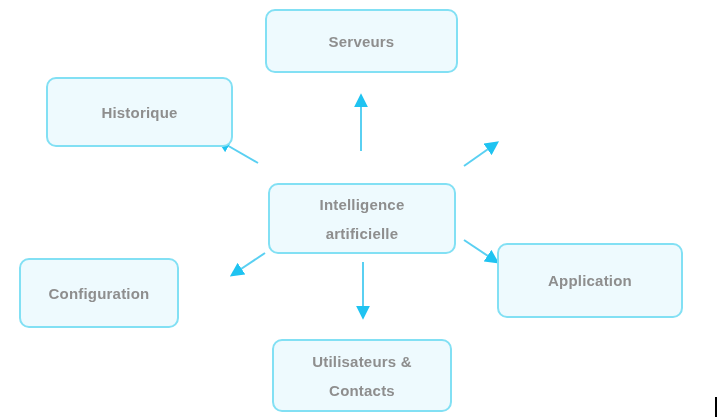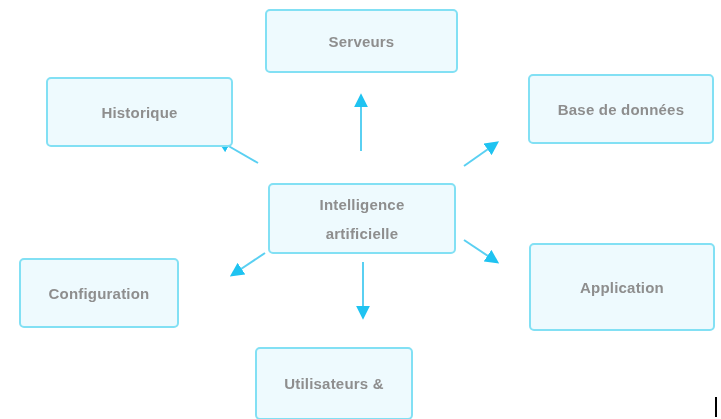--- a/index.html
+++ b/index.html
@@ -17,21 +17,21 @@
     width:721px;
     height:419px;
     background:#ffffff;
     overflow:hidden;
     font-family:"Liberation Sans", sans-serif;
   }
   .node{
     position:absolute;
     border:2px solid var(--node-border);
     background:var(--node-fill);
-    border-radius:5px;
+    border-radius:10px;
     display:flex;
     flex-direction:column;
     align-items:center;
     justify-content:center;
     text-align:center;
     color:var(--label-color);
     font-weight:bold;
     font-size:15px;
     line-height:29px;
     letter-spacing:0.2px;
@@ -57,23 +57,23 @@
     top:397px;
     width:2px;
     height:20px;
     background:var(--caret-color);
   }
   
   .n-serveurs      {left:265px; top:9px;   width:193px; height:64px;}
   .n-historique    {left:5px;   top:77px;  width:187px; height:70px;margin-left:41px;}
   .n-base          {left:528px; top:74px;  width:186px; height:70px;}
   .n-center        {left:268px; top:165px; width:188px; height:71px;margin-top:18px;}
-  .n-application   {left:529px; top:243px; width:186px; height:88px;}
+  .n-application   {left:497px; top:243px; width:186px; height:75px;}
   .n-configuration {left:19px;  top:258px; width:160px; height:70px;}
-  .n-utilisateurs  {left:255px; top:339px; width:158px; height:73px;margin-top:8px;}
+  .n-utilisateurs  {left:272px; top:339px; width:180px; height:73px;}
 </style>
 </head>
 <body>
 
 <div class="canvas">
 
   <svg class="arrows" width="721" height="419" viewBox="0 0 721 419" xmlns="http://www.w3.org/2000/svg">
     <defs>
       <marker id="ah" viewBox="0 0 10 10" refX="3" refY="5" markerWidth="14" markerHeight="14" markerUnits="userSpaceOnUse" orient="auto">
         <path d="M0,0 L10,5 L0,10 Z"></path>
@@ -88,36 +88,34 @@
   </svg>
 
   <div class="node n-serveurs">
     <span>Serveurs</span>
   </div>
 
   <div class="node n-historique">
     <span>Historique</span>
   </div>
 
-  <div class="node n-base">
-    <span>Base de données</span>
-  </div>
 
   <div class="node n-center">
     <span>Intelligence</span>
     <span>artificielle</span>
   </div>
 
   <div class="node n-application">
     <span>Application</span>
   </div>
 
   <div class="node n-configuration">
     <span>Configuration</span>
   </div>
 
   <div class="node n-utilisateurs">
     <span>Utilisateurs &amp;</span>
+    <span>Contacts</span>
   </div>
 
   <div class="caret"></div>
 
 </div>
 
 </body></html>

